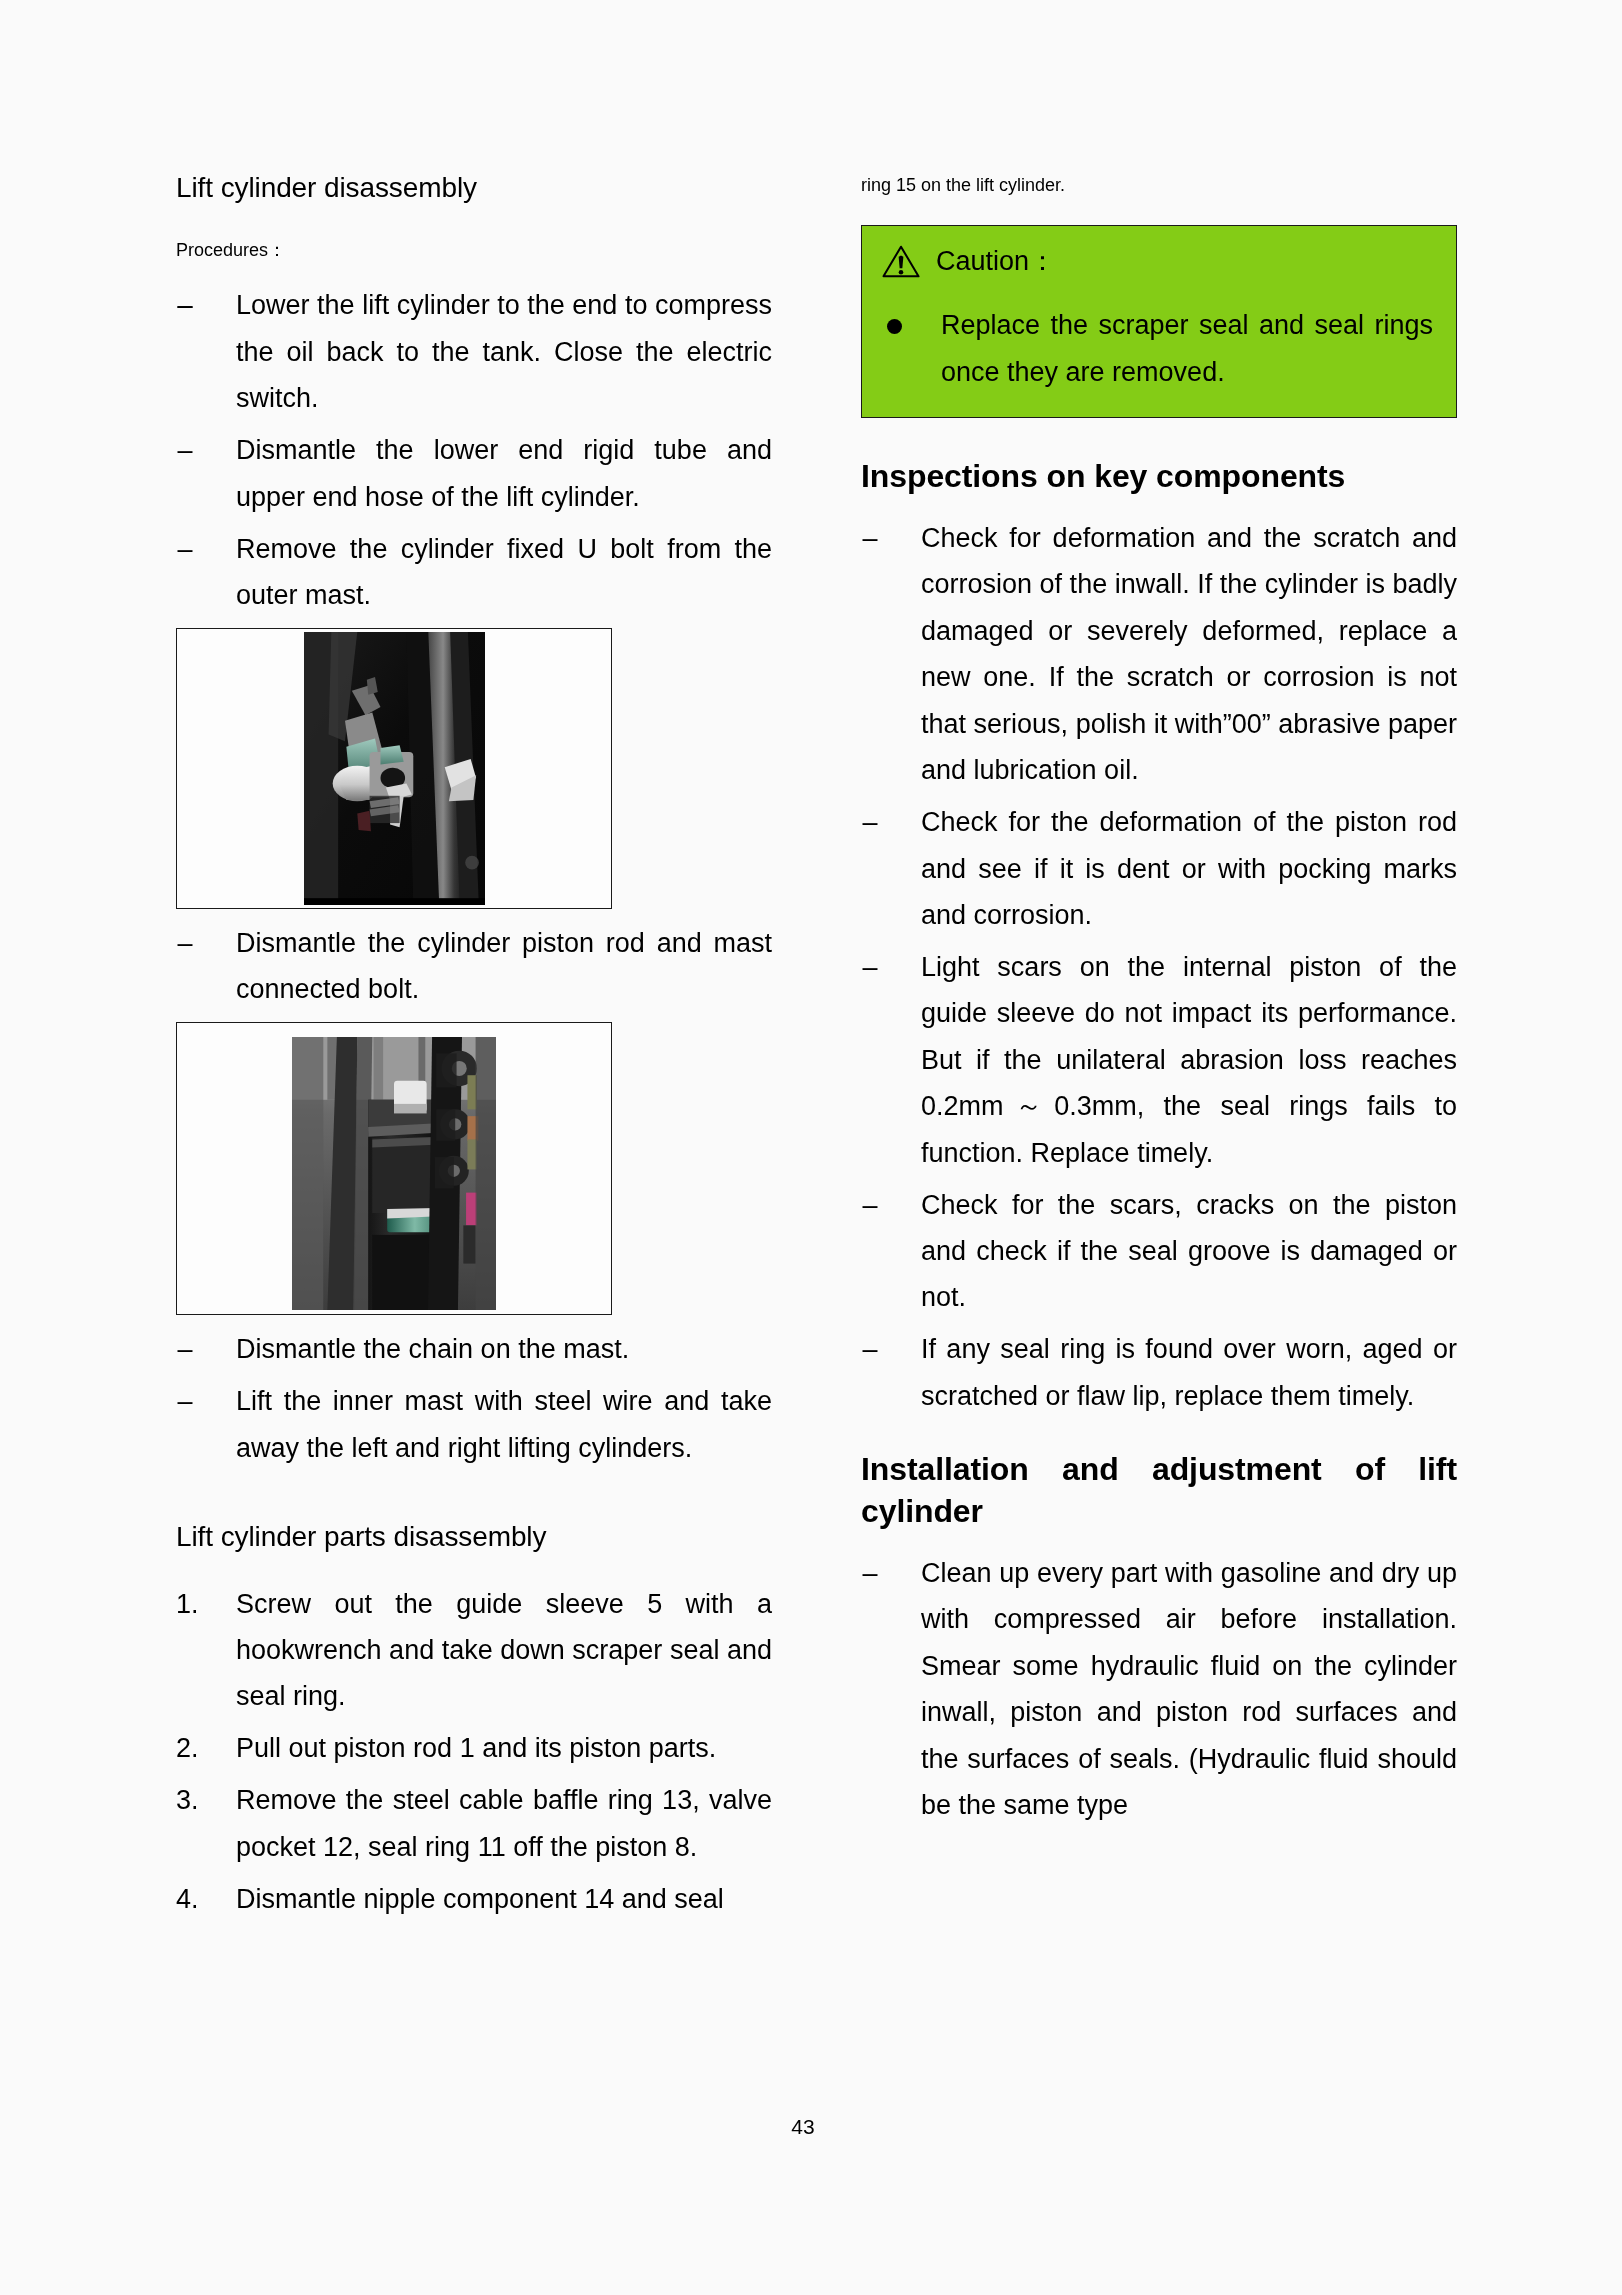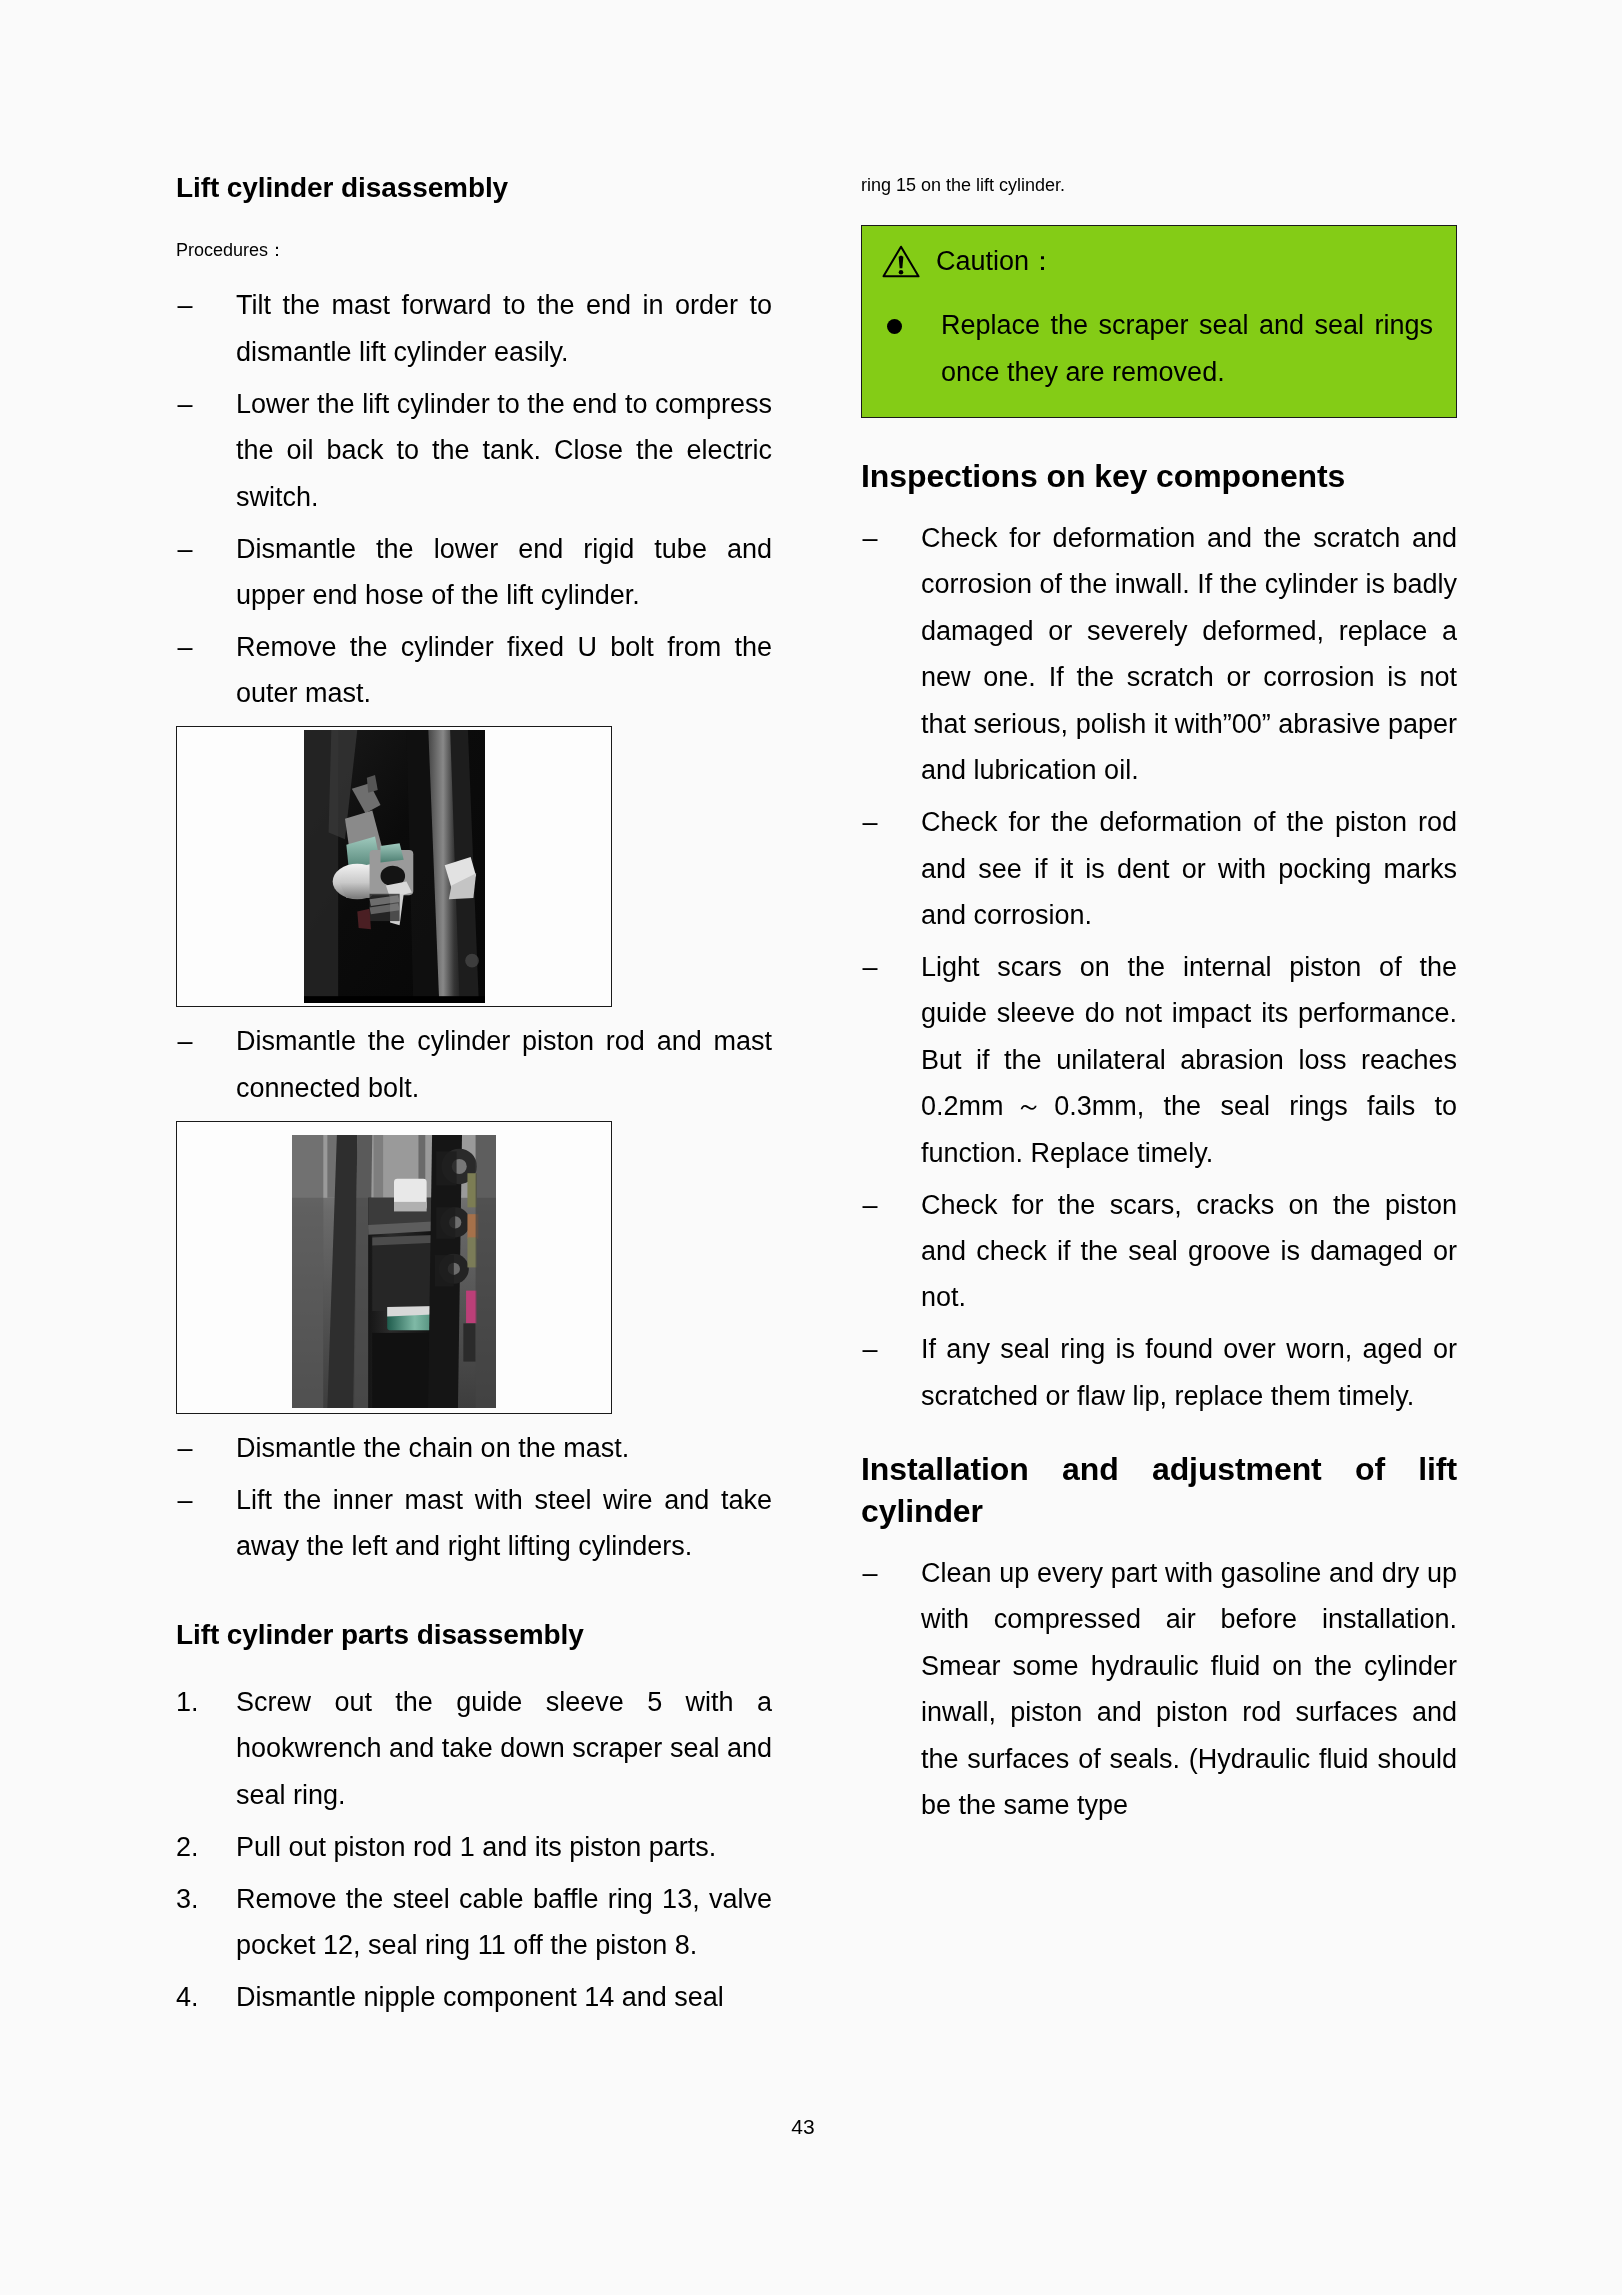--- a/index.html
+++ b/index.html
@@ -29,21 +29,21 @@
     gap: 89px;
   }
   .col {
     width: 596px;
     flex: 0 0 596px;
   }
 
   
   .h-sub {
     font-size: 28px;
-    font-weight: bold;
+    font-weight: normal;
     line-height: 1.25;
     letter-spacing: -0.1px;
     margin: 0 0 30px 0;
   }
   .h-sub.tight { margin-bottom: 27px; }
   .h-major {
     font-size: 32px;
     font-weight: bold;
     line-height: 1.32;
     letter-spacing: -0.1px;
@@ -174,21 +174,20 @@
 
     <div class="col">
 
       <div class="h-sub">Lift cylinder disassembly</div>
 
       <div class="para">Procedures：</div>
 
       <ul class="list">
         <li class="li dash">
           <span class="marker">–</span>
-          <span>Tilt the mast forward to the end in order to dismantle lift cylinder easily.</span>
         </li>
         <li class="li dash">
           <span class="marker">–</span>
           <span>Lower the lift cylinder to the end to compress the oil back to the tank. Close the electric switch.</span>
         </li>
         <li class="li dash">
           <span class="marker">–</span>
           <span>Dismantle the lower end rigid tube and upper end hose of the lift cylinder.</span>
         </li>
         <li class="li dash">

